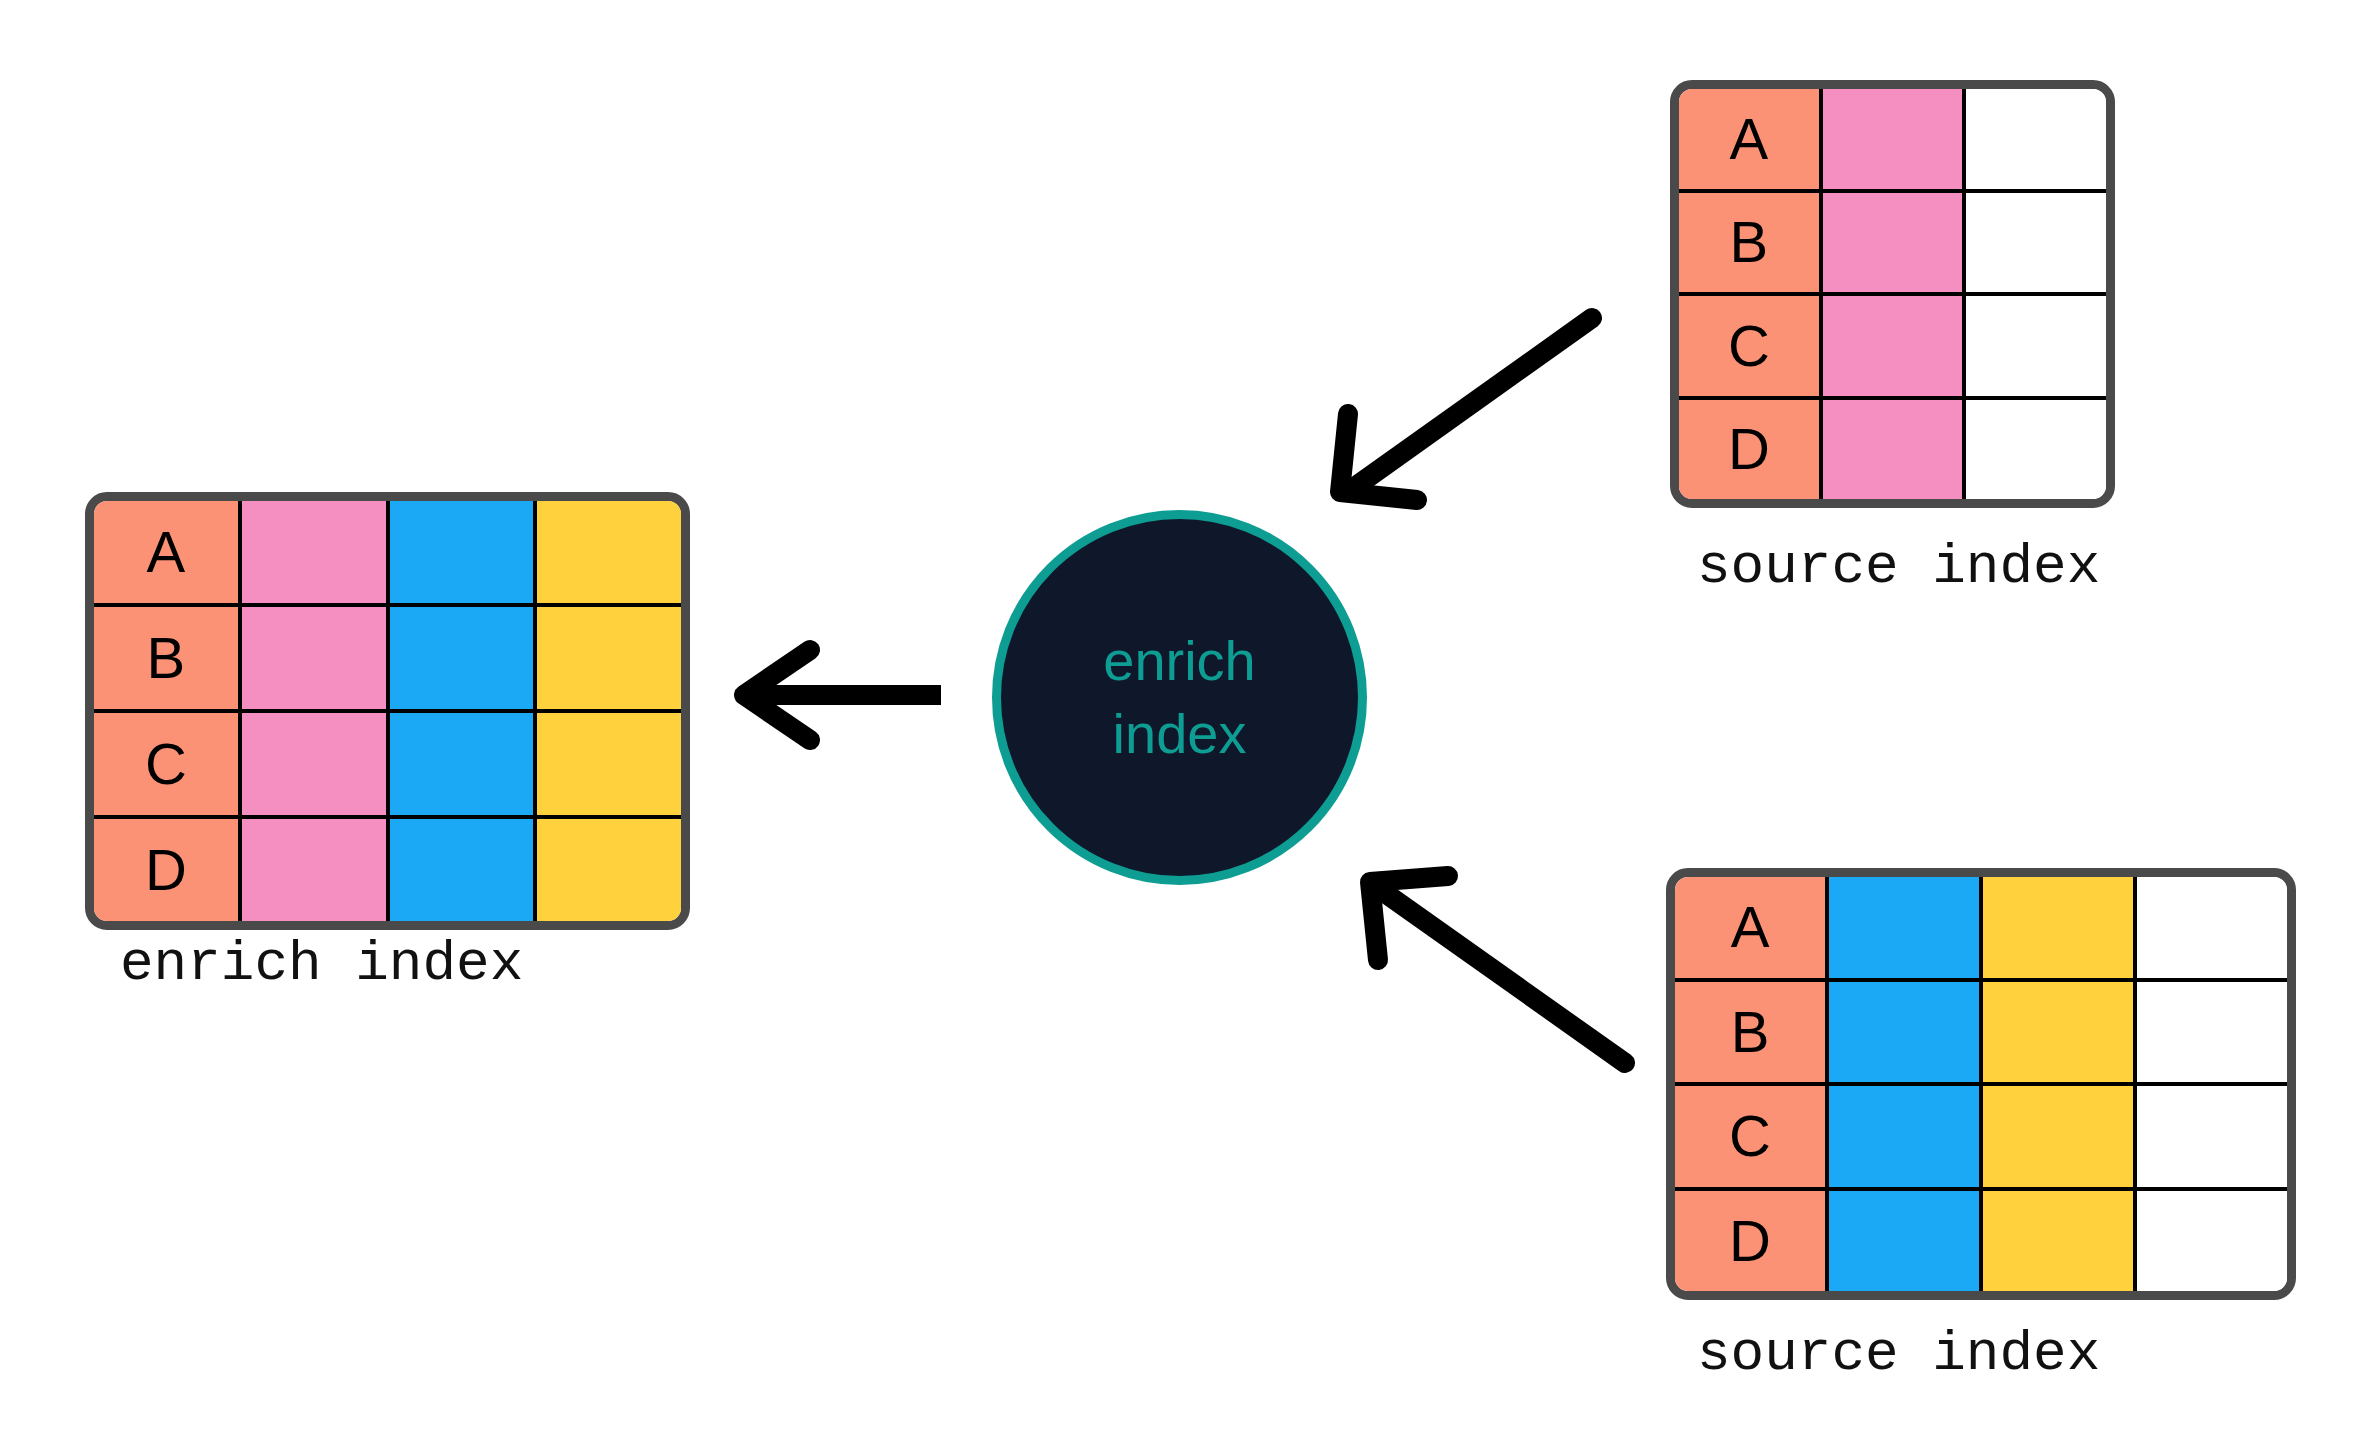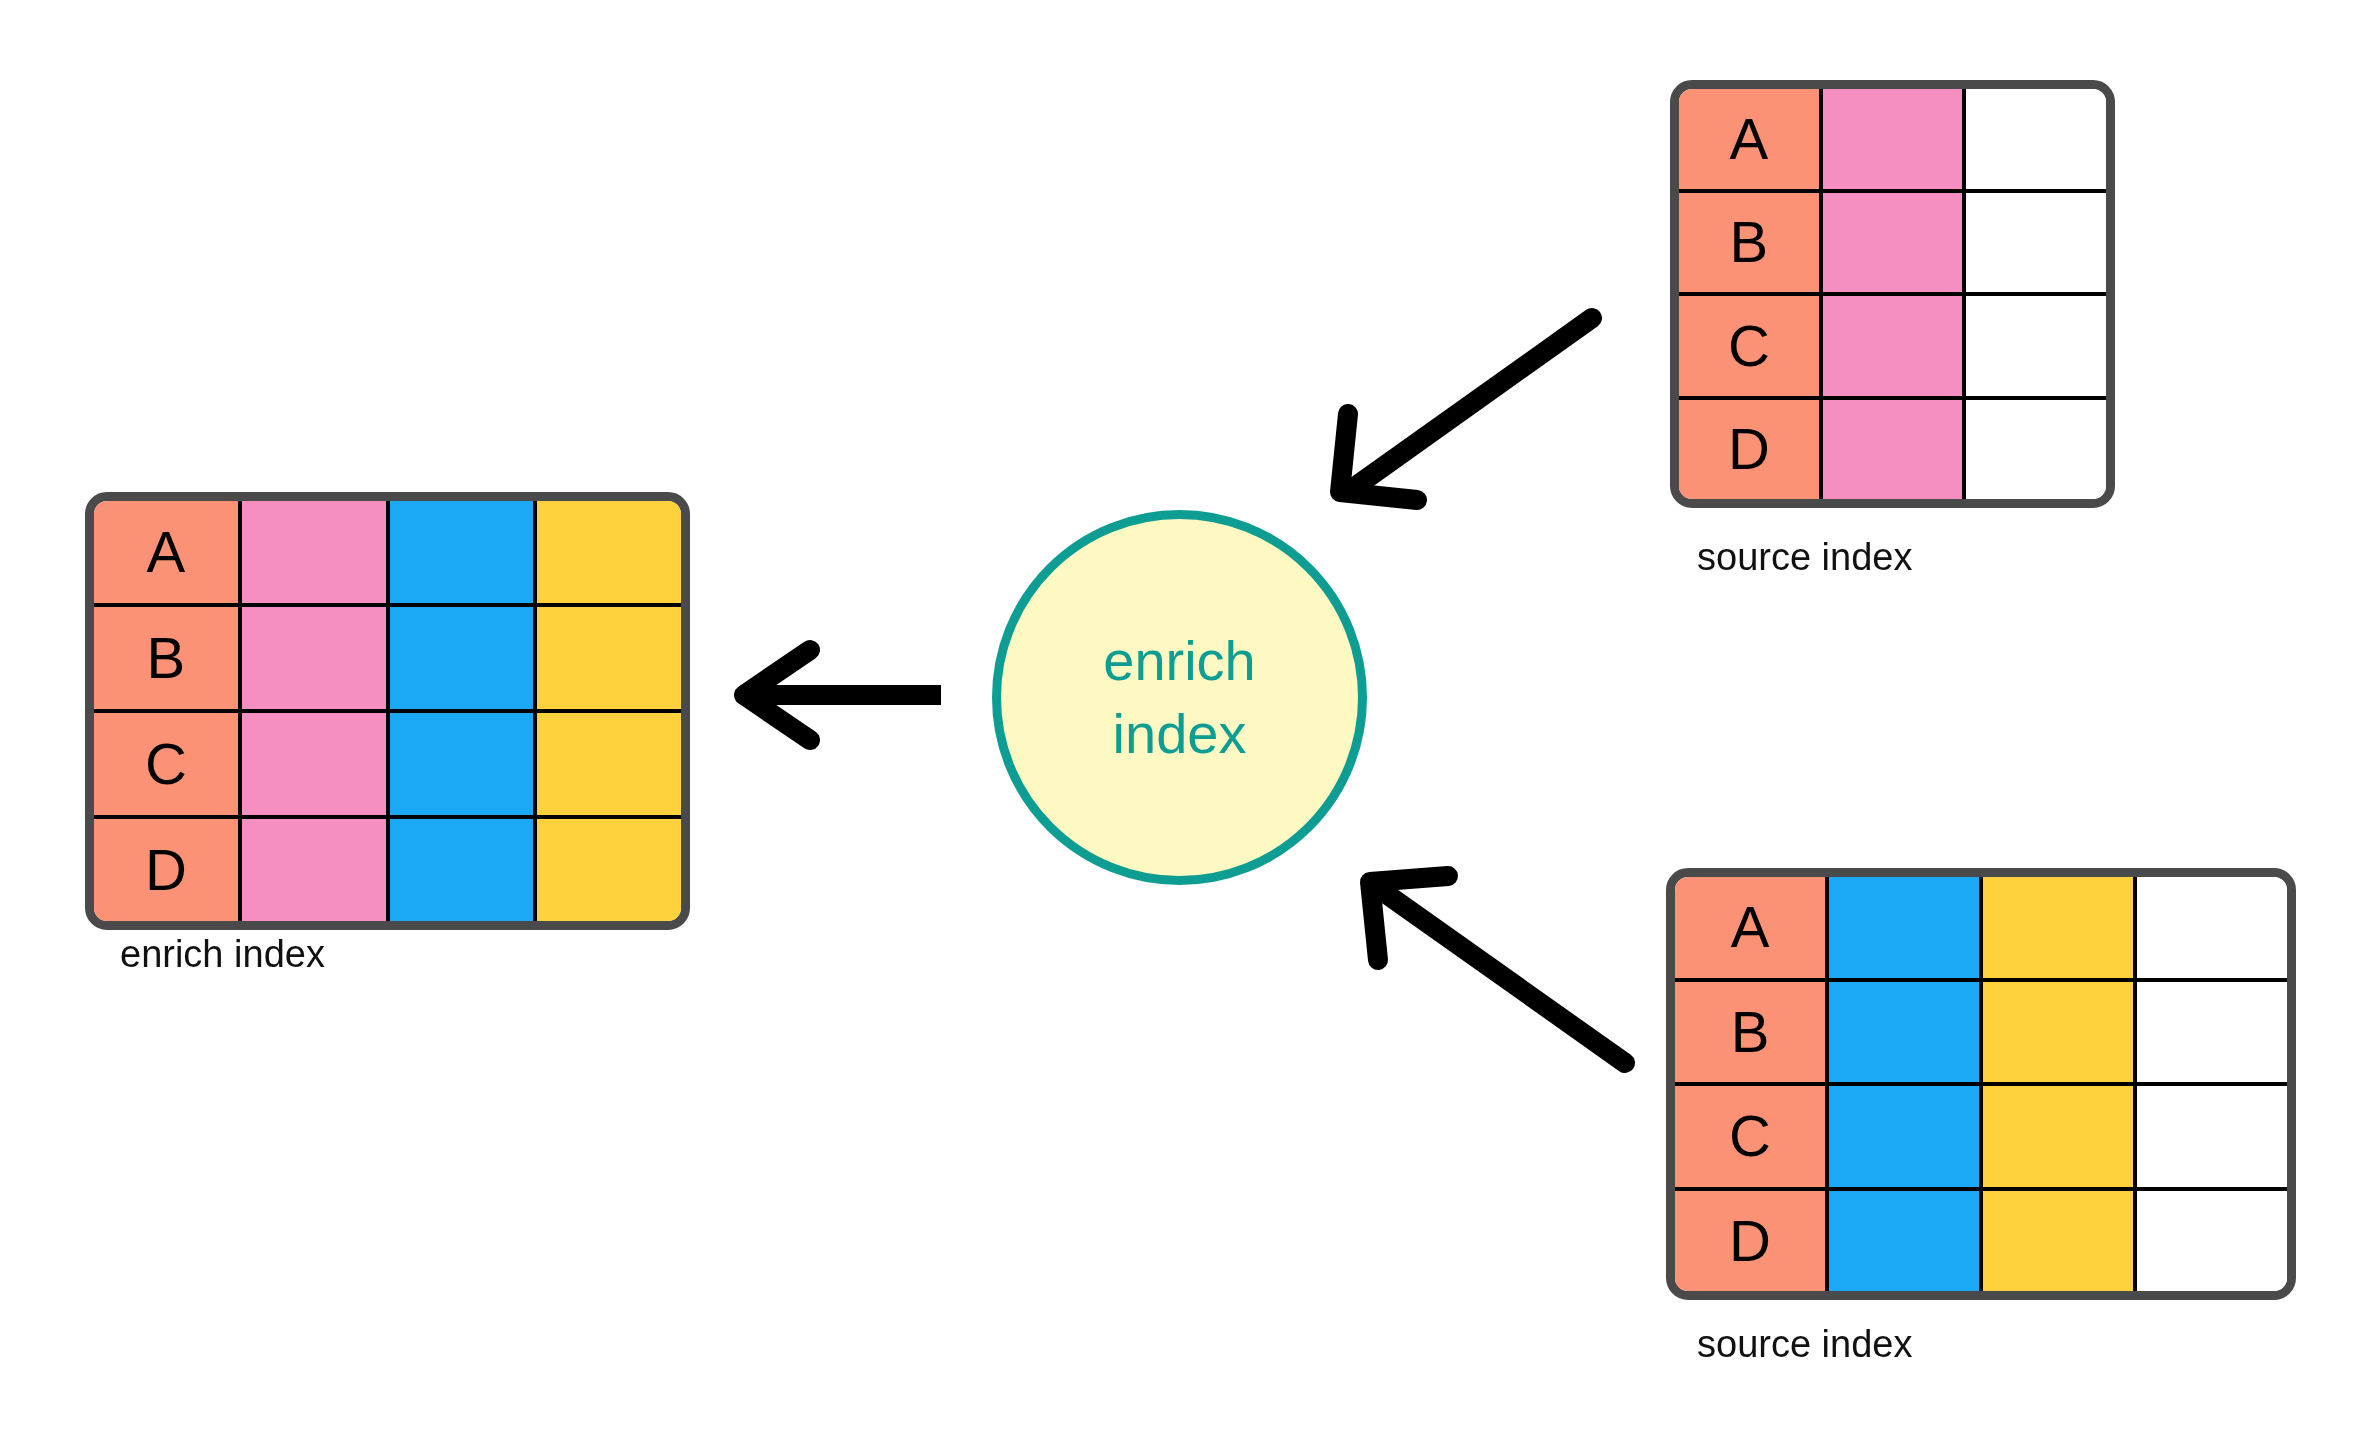--- a/index.html
+++ b/index.html
@@ -51,35 +51,35 @@
   .idx-cell .key-letter {
     font-size: 58px;
     line-height: 1;
     color: #000000;
     font-family: "Liberation Sans", sans-serif;
   }
 
   
   .caption {
     position: absolute;
-    font-size: 38px;
+    font-size: 56px;
     line-height: 1.05;
     color: #111111;
     white-space: nowrap;
-    font-family: Liberation Sans, sans-serif;
+    font-family: Liberation Mono, monospace;
     text-align: right;
   }
 
   
   .policy-circle {
     position: absolute;
     box-sizing: border-box;
     border-radius: 50%;
     border: 9px solid #0d9d93;
-    background: #fef9c3;
+    background: #0f172a;
     display: flex;
     flex-direction: column;
     align-items: center;
     justify-content: center;
   }
   .policy-circle .policy-line {
     font-size: 56px;
     line-height: 1.3;
     color: #0d9d93;
     text-align: center;

